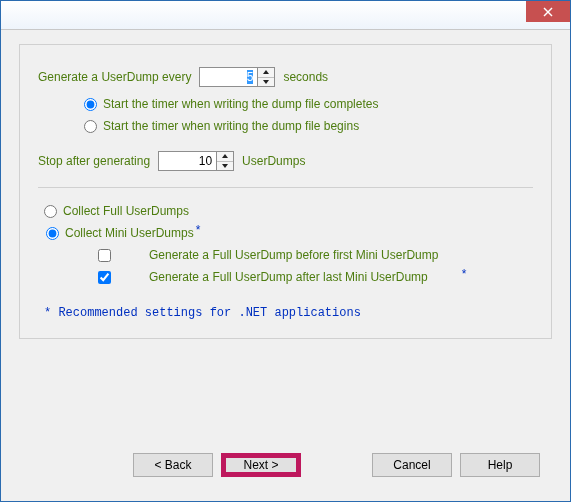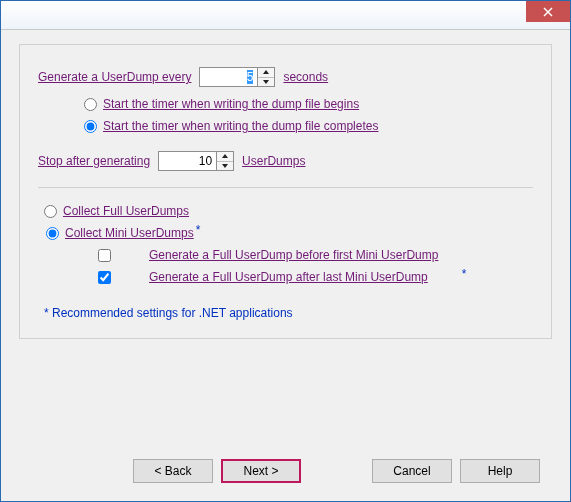--- a/index.html
+++ b/index.html
@@ -52,22 +52,21 @@
     border: 1px solid #d0d0d0;
     background: #f0f0f0;
     padding: 16px 18px 18px 18px;
   }
   .row {
     display: flex;
     align-items: center;
     margin: 6px 0;
   }
   .label {
-    color: #701a75;
-    text-decoration: underline;
+    color: #4d7c0f;
   }
   .spinner-wrap {
     display: inline-flex;
     align-items: stretch;
     margin: 0 8px;
   }
   .spinner-input {
     width: 58px;
     height: 20px;
     border: 1px solid #8e8e8e;
@@ -126,36 +125,37 @@
     font-size: 12px;
     margin-left: 2px;
     position: relative;
     top: -3px;
   }
   .recommend {
     color: #0030c0;
     font-size: 12px;
     margin-top: 22px;
     margin-left: 6px;
+    font-family: Liberation Mono, monospace;
   }
   .btn {
     width: 80px;
     height: 24px;
     border: 1px solid #adadad;
     background: #e1e1e1;
     font-size: 12px;
     cursor: pointer;
     padding: 0;
   }
   .btn.default {
-    border: 2px solid #be185d;
+    border: 5px solid #be185d;
   }
   .buttons-container {
     position: absolute;
-    bottom: 18px;
+    bottom: 24px;
     left: 0;
     width: 100%;
     display: flex;
     justify-content: center;
     gap: 10px;
     padding: 0 22px;
     box-sizing: border-box;
   }
   .btn-group-left { display: flex; gap: 8px; margin-left: 102px;}
   .btn-group-right { display: flex; gap: 8px; margin-left: 20px; padding-left: 41px; }
@@ -190,26 +190,26 @@
               </span>
             <span class="spin-btn">
                 <span class="tri-down"></span>
               </span>
           </span>
         </span>
         <span class="label">seconds</span>
       </div>
 
       <div class="radio-row indent1">
+        <input type="radio" name="timer" checked="" style="">
+        <span class="label">Start the timer when writing the dump file completes</span>
+      </div>
+      <div class="radio-row indent1">
         <input type="radio" name="timer" style="">
         <span class="label">Start the timer when writing the dump file begins</span>
-      </div>
-      <div class="radio-row indent1">
-        <input type="radio" name="timer" checked="" style="">
-        <span class="label">Start the timer when writing the dump file completes</span>
       </div>
 
       <div class="row sec-row2">
         <span class="label">Stop after generating</span>
         <span class="spinner-wrap">
           <input class="spinner-input" value="10" style="">
           <span class="spinner-buttons">
             <span class="spin-btn">
                 <span class="tri-up"></span>
               </span>

